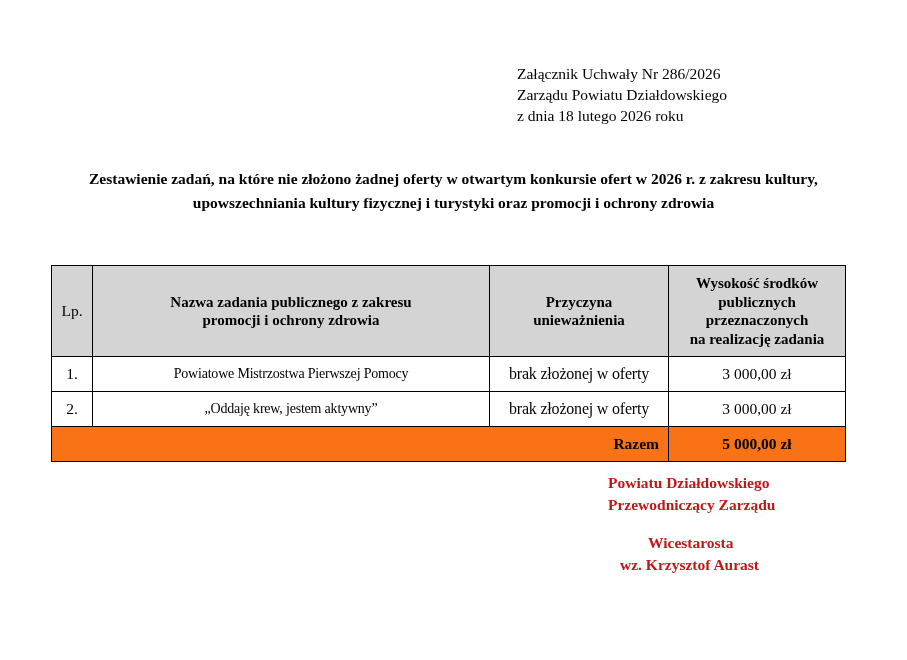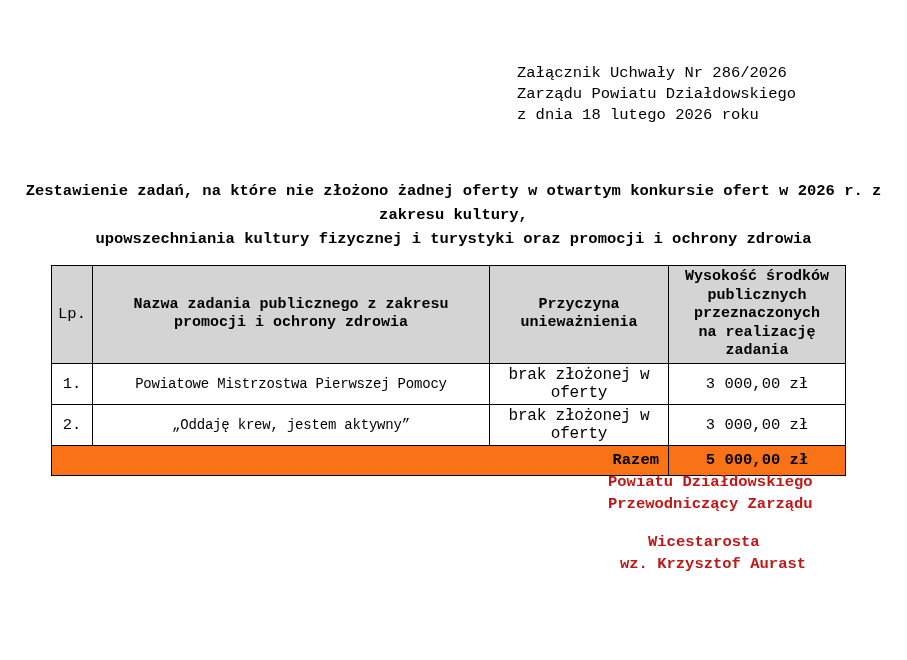--- a/index.html
+++ b/index.html
@@ -2,21 +2,21 @@
 <html><head>
 <meta charset="utf-8">
 <style>
   * { margin: 0; padding: 0; box-sizing: border-box; }
   html, body { background: #fff; }
   .page {
     position: relative;
     width: 907px;
     height: 660px;
     background: #ffffff;
-    font-family: Liberation Mono, monospace;
+    font-family: Liberation Serif, serif;
     color: #000;
     overflow: hidden;
   }
   .ref-block {
     position: absolute;
     left: 517px;
     top: 63px;
     font-size: 15.5px;
     line-height: 21px;
     color: #000;
@@ -24,36 +24,35 @@
   .doc-title {
     position: absolute;
     left: 0;
     top: 167px;
     width: 907px;
     text-align: center;
     font-weight: bold;
     font-size: 15.5px;
     line-height: 24px;
     color: #000;
-    margin-top: 12px;
   }
   table.tasks {
     position: absolute;
     left: 51px;
     top: 265px;
     width: 794px;
     border-collapse: collapse;
     table-layout: fixed;
     font-size: 15.5px;
   }
   table.tasks th, table.tasks td {
     border: 1.5px solid #000;
     vertical-align: middle;
     text-align: center;
-    padding: 2px 4px;
+    padding: 8px 4px;
     overflow: hidden;
   }
   table.tasks thead tr { height: 80px; }
   table.tasks thead th {
     background: #D4D4D4;
     font-weight: bold;
     white-space: pre-line;
     line-height: 18.5px;
     font-size: 15px;
   }

